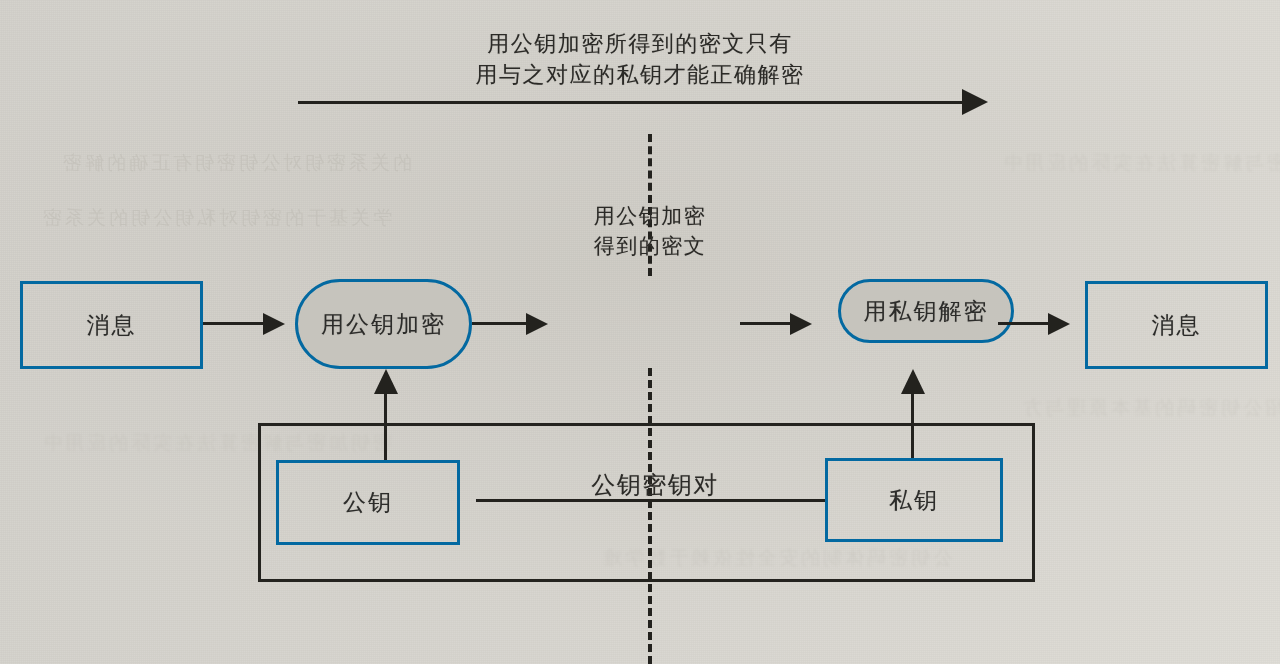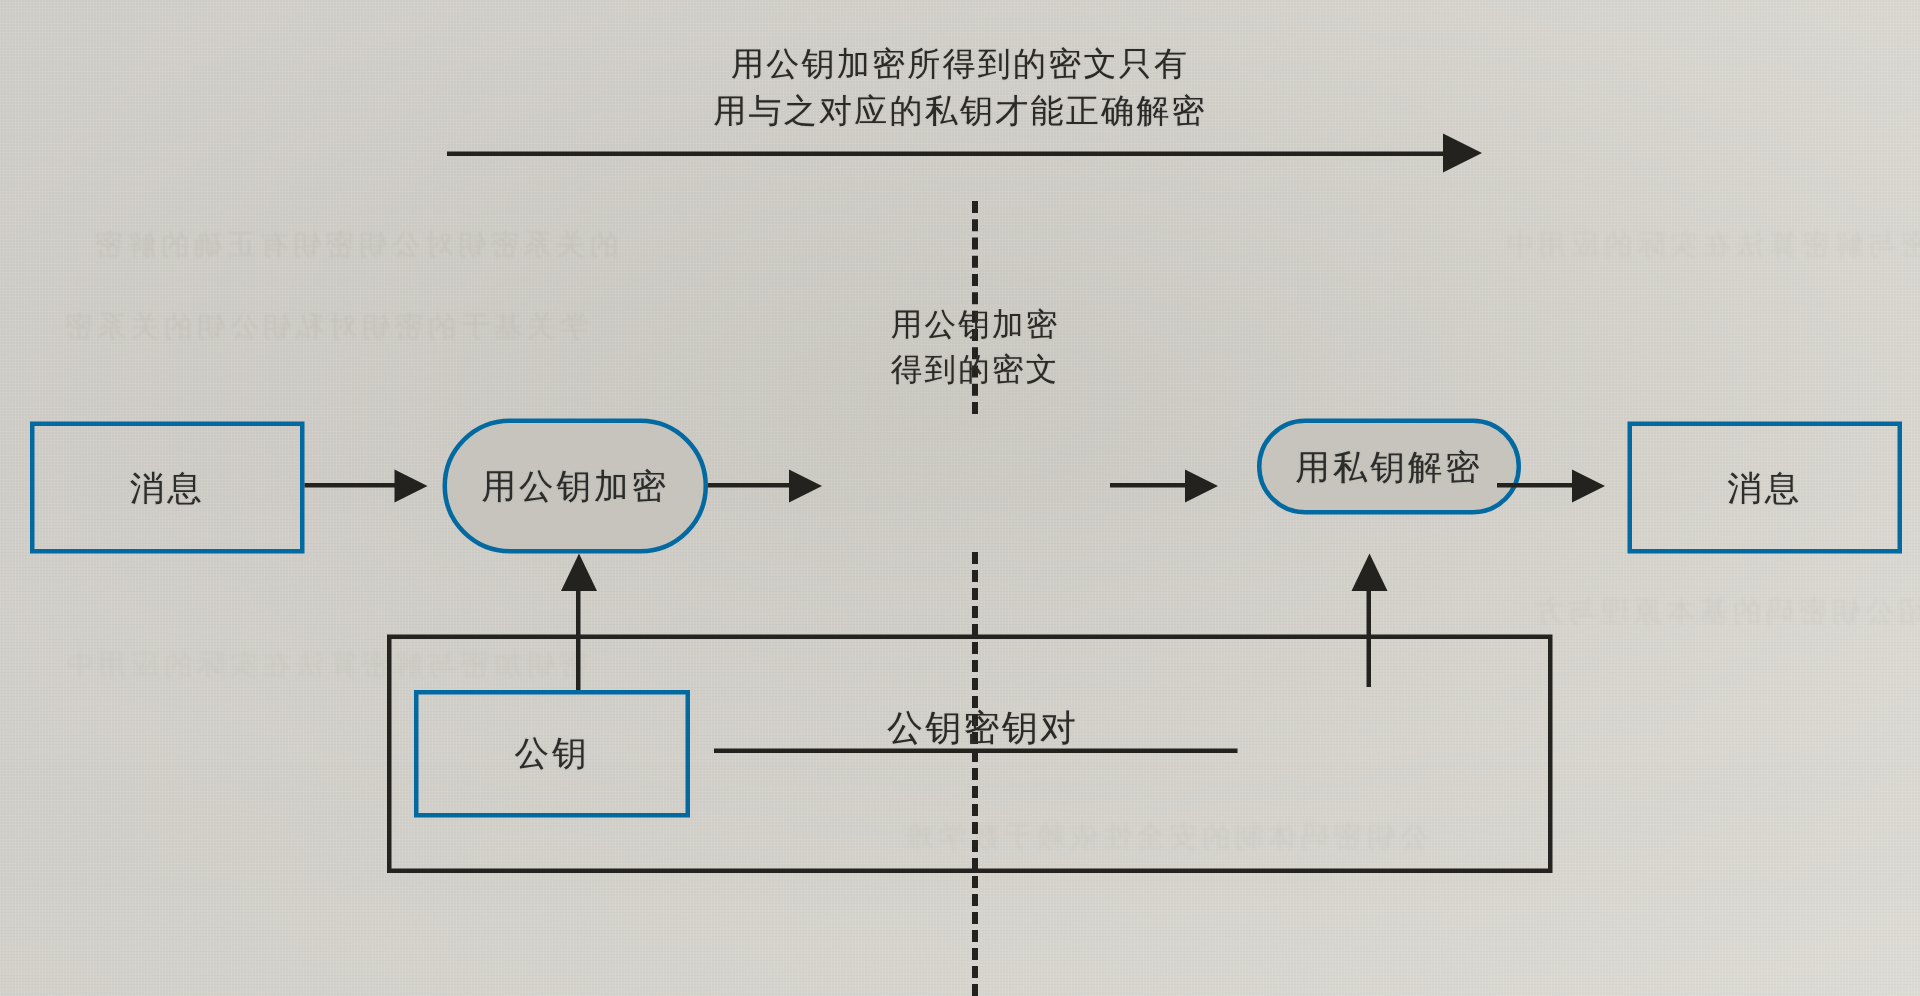--- a/index.html
+++ b/index.html
@@ -166,17 +166,18 @@
   <div class="vline" style="left:384px; top:388px; height:72px;"></div>
   <div class="arrowhead up" style="left:374px; top:369px;"></div>
 
   <div class="vline" style="left:911px; top:388px; height:70px;"></div>
   <div class="arrowhead up" style="left:901px; top:369px;"></div>
 
   <div class="outer-frame" style="left:258px; top:423px; width:777px; height:159px;"></div>
 
   <div class="node rect" style="left:276px; top:460px; width:184px; height:85px;">公钥</div>
 
+  <div class="node rect" style="left:825px; top:458px; width:178px; height:84px;">私钥</div>
 
   <div class="hline" style="left:476px; top:499px; width:349px;"></div>
 
   <div class="label pair-label" style="left:565px; top:468px; width:180px;">公钥密钥对</div>
 </div>
 
 </body></html>

